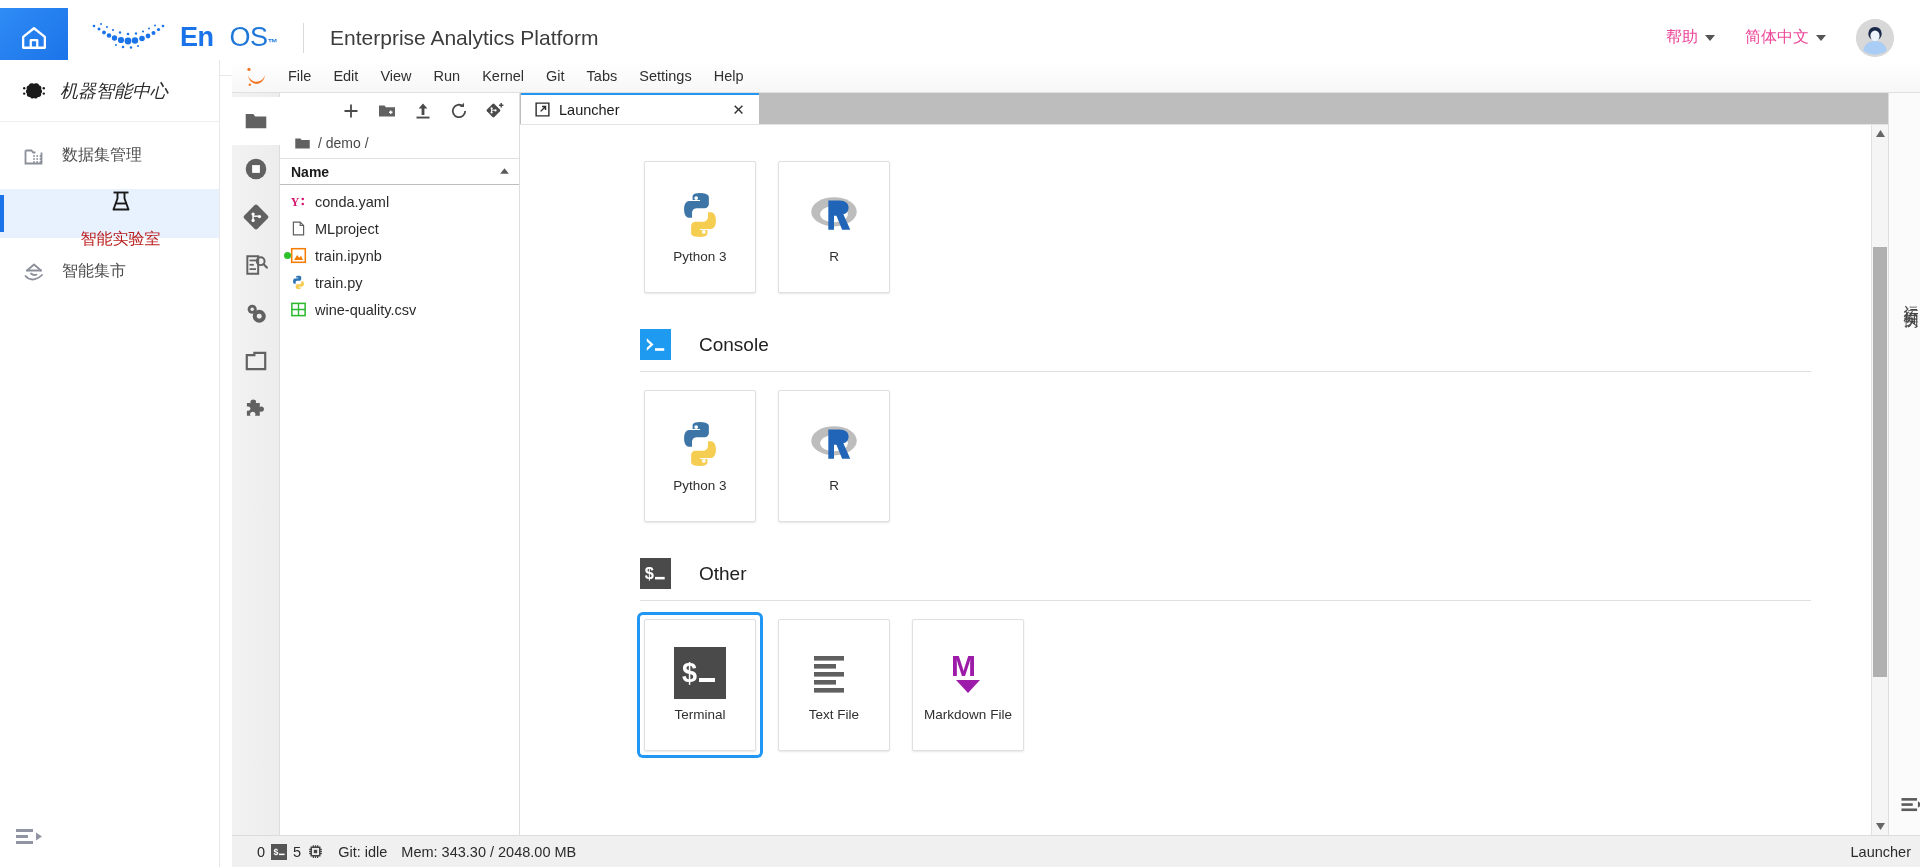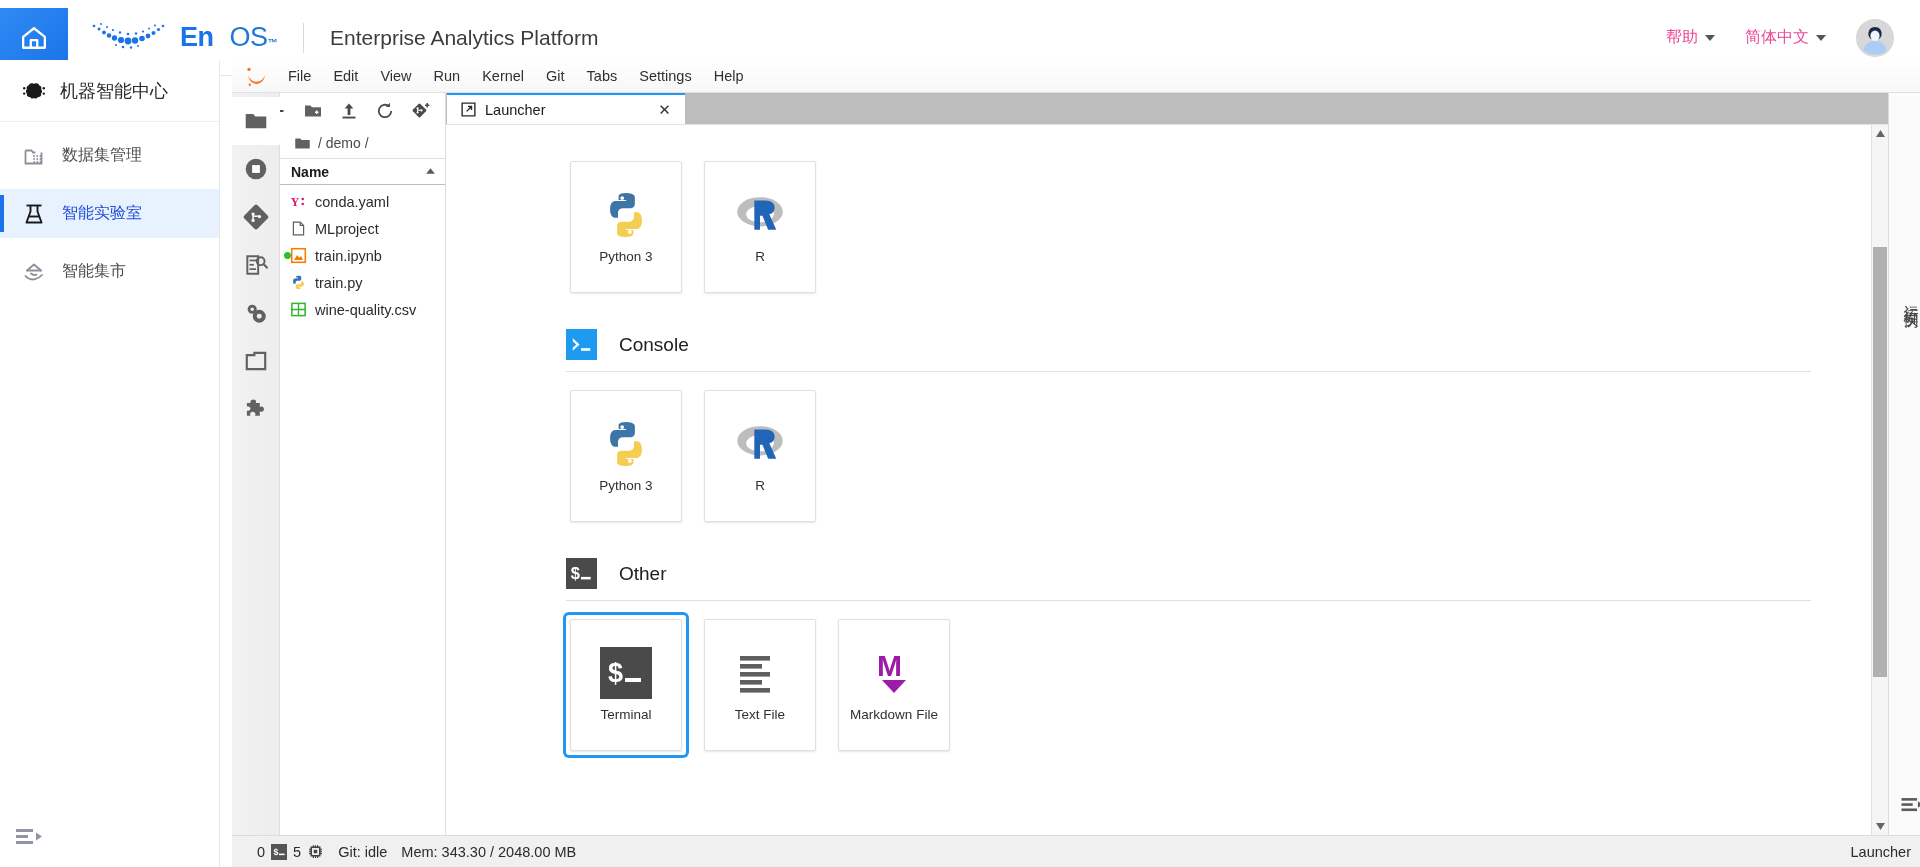--- a/index.html
+++ b/index.html
@@ -58,29 +58,29 @@
     position: relative; flex: none;
   }
 
   
   .sidebar {
     position: absolute; left: 0; top: 60px; width: 220px; height: 807px;
     background: #ffffff; border-right: 1px solid #e8e8e8;
   }
   .sidebar-header {
     height: 62px; display: flex; align-items: center; gap: 14px;
-    padding-left: 22px; border-bottom: 1px solid #eeeeee;
+    padding-left: 22px; border-bottom: 1px solid #eeeeee; font-style: italic;
   }
   .sidebar-header-text { font-size: 18px; color: #2b2b2b; white-space: nowrap; }
   .sb-item {
     height: 49px; display: flex; align-items: center; gap: 16px;
     padding-left: 22px; cursor: pointer; position: relative;
     font-size: 16px; color: #4d4d4d; margin-top: 9px;
   }
-  .sb-item.active { background: #e8f1fe; color: #1d4ed8; }
+  .sb-item.active { background: #e8f1fe; color: #b91c1c; flex-direction: column; }
   .sb-item.active::before {
     content: ""; position: absolute; left: 0; top: 6px; bottom: 6px;
     width: 4px; background: #1a73e8;
   }
   .sb-icon { width: 24px; height: 24px; flex: none; display: block; }
   .sidebar-collapse {
     position: absolute; left: 14px; bottom: 18px;
     width: 30px; height: 24px; cursor: pointer;
   }
 
@@ -117,21 +117,21 @@
     width: 48px; height: 48px; display: flex; align-items: center;
     justify-content: center; cursor: pointer; position: relative;
   }
   .act-btn.active { background: #ffffff; }
   .act-btn.active::before {
     content:""; position:absolute; left:0; top:0; bottom:0; width:0;
   }
 
   
   .filebrowser {
-    width: 166px; background: #ffffff; border-right: 1px solid #dddddd;
+    width: 240px; background: #ffffff; border-right: 1px solid #dddddd;
     flex: none; display: flex; flex-direction: column;
   }
   .fb-toolbar {
     height: 35px; display: flex; align-items: center;
     justify-content: flex-end; gap: 16px; padding: 0 14px 0 10px;
   }
   .fb-tool { cursor: pointer; display: flex; align-items: center; }
   .fb-breadcrumb {
     height: 30px; display: flex; align-items: center; gap: 7px;
     padding-left: 14px; font-size: 14px; color: #4a4a4a;
@@ -178,21 +178,21 @@
     flex: 1; position: relative; overflow: hidden;
     border-top: 1px solid #e3e3e3;
   }
   .launcher {
     position: absolute; left: 0; top: 0; right: 17px; bottom: 0;
     padding: 0 0 0 0; overflow: hidden;
   }
   .launcher-inner { padding: 18px 60px 20px 120px; }
 
   .lsection-head {
-    display: flex; align-items: center; gap: 22px;
+    display: flex; align-items: center; gap: 28px;
     margin: 6px 0 0 0;
   }
   .lsection-icon { width: 31px; height: 31px; flex: none; }
   .lsection-title { font-size: 19px; color: #212121; }
   .lsection-rule {
     height: 1px; background: #e0e0e0; margin: 11px 0 0 0;
     width: 100%;
   }
   .card-row { display: flex; gap: 14px; padding-top: 14px; }
   .lcard {

